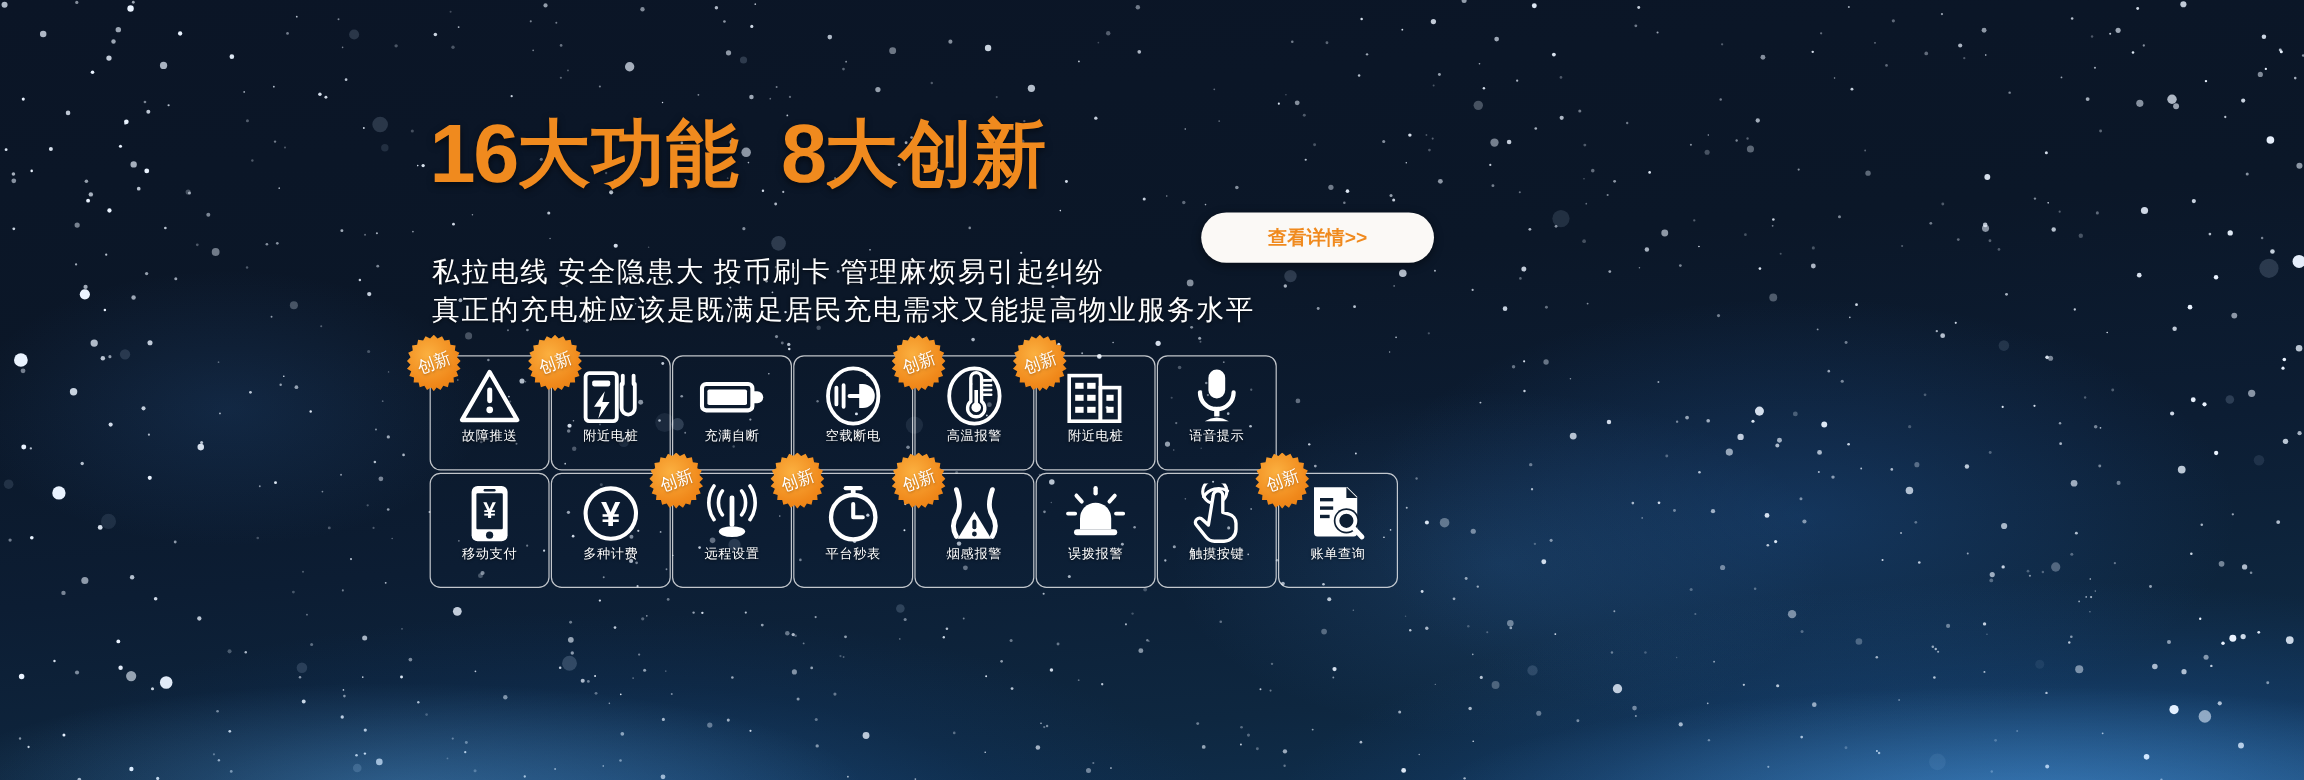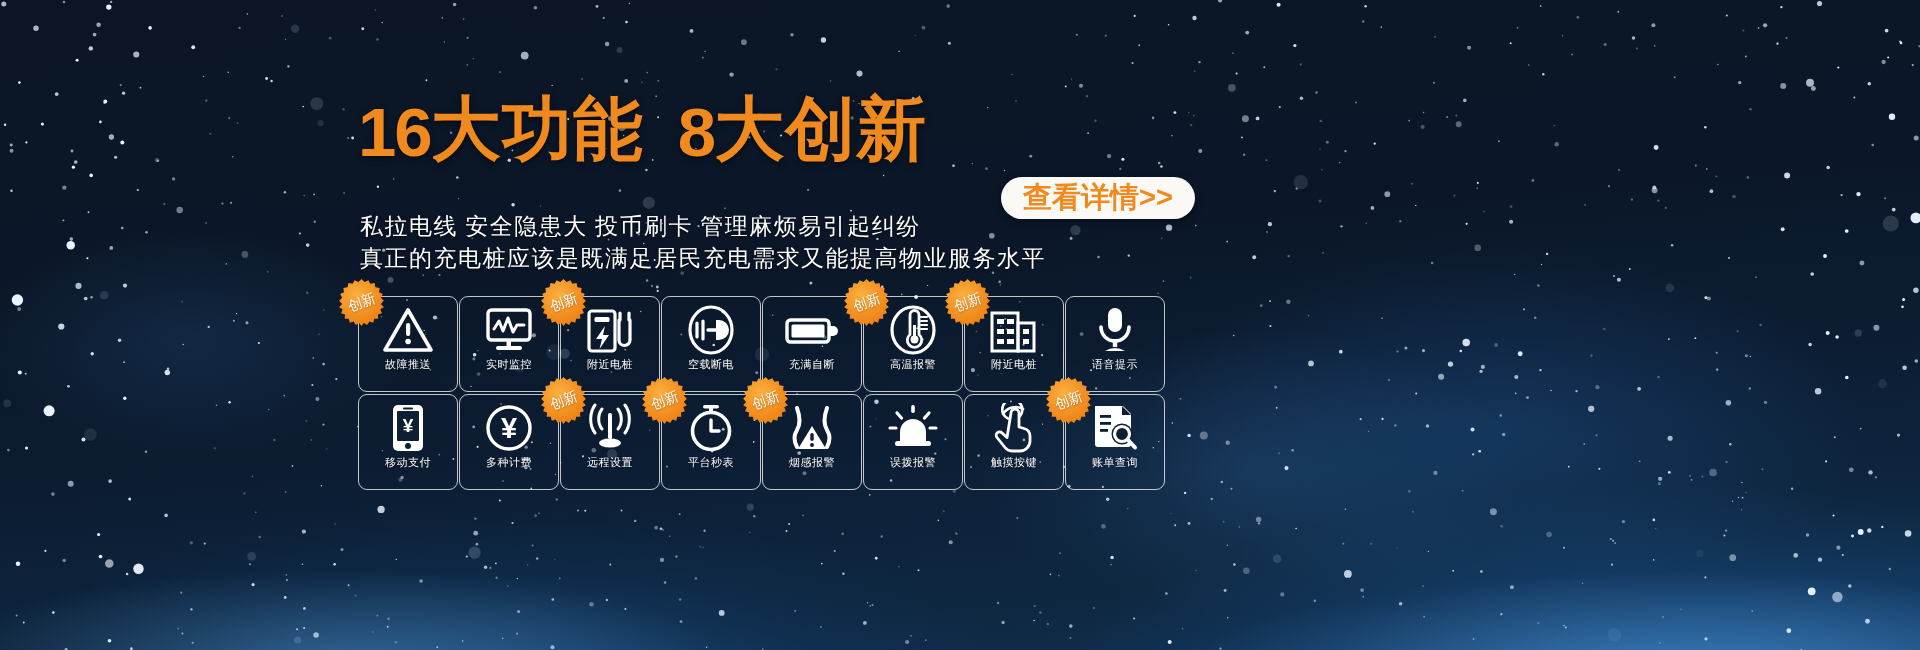--- a/index.html
+++ b/index.html
@@ -29,21 +29,21 @@
   
   .headline{
     position:absolute;left:358px;top:94px;
     color:#f08a1e;
     font-weight:bold;
     white-space:nowrap;
     line-height:1;
     text-shadow:0 2px 6px rgba(0,0,0,.55);
   }
   .hl-num{font-size:69px;letter-spacing:-2px;vertical-align:-3px;}
-  .hl-cn{font-size:70px;letter-spacing:1px;}
+  .hl-cn{font-size:61px;letter-spacing:1px;}
   .hl-gap{display:inline-block;width:34px;}
 
   
   .sub{
     position:absolute;left:360px;color:#ffffff;white-space:nowrap;
     font-family:"Liberation Serif","DejaVu Serif",serif;
     font-size:23px;letter-spacing:1.5px;
     text-shadow:0 1px 3px rgba(0,0,0,.7);
   }
   .sub1{top:211px;}
@@ -51,21 +51,21 @@
 
   
   .cta{
     position:absolute;left:1001px;top:177px;width:194px;height:42px;
     background:#fbf9f6;border-radius:21px;
     display:flex;align-items:center;justify-content:center;
     box-shadow:0 2px 8px rgba(0,0,0,.45);
     cursor:pointer;
   }
   .cta span{
-    color:#f08a1e;font-size:29px;font-weight:bold;letter-spacing:0px;
+    color:#f08a1e;font-size:16px;font-weight:bold;letter-spacing:0px;
     white-space:nowrap;
   }
 
   
   .grid{position:absolute;left:358px;top:296px;}
   .row{display:flex;gap:1px;}
   .row + .row{margin-top:2px;}
   .tile{
     position:relative;width:100px;height:96px;
     border:1px solid rgba(255,255,255,.75);
@@ -1062,65 +1062,54 @@
           <div class="ico">
             <svg width="52" height="48" viewBox="0 0 52 48">
               <path d="M26 4 L49 44 H3 Z" fill="none" stroke="#ffffff" stroke-width="3.6" stroke-linejoin="round"></path>
               <rect x="24" y="17" width="4.2" height="13" rx="2" fill="#ffffff"></rect>
               <circle cx="26.1" cy="35.5" r="2.8" fill="#ffffff"></circle>
             </svg>
           </div>
           <div class="lbl">故障推送</div>
         </div>
         <div class="tile">
-          <div class="ico">
-            <svg width="52" height="48" viewBox="0 0 52 48">
-              <rect x="5" y="4" width="42" height="30" rx="3.5" fill="none" stroke="#ffffff" stroke-width="3.4"></rect>
-              <path d="M11 23 L16 15 L20 25 L25 12 L30 26 L34 19 L41 19" fill="none" stroke="#ffffff" stroke-width="3" stroke-linecap="round" stroke-linejoin="round"></path>
-              <rect x="23.5" y="34" width="4.5" height="7" fill="#ffffff"></rect>
-              <rect x="13" y="40" width="26" height="4" rx="2" fill="#ffffff"></rect>
-            </svg>
-          </div>
-          <div class="lbl">实时监控</div>
-        </div>
-        <div class="tile">
           <div class="badge">
             <b>创新</b>
           </div>
           <div class="ico">
             <svg width="52" height="48" viewBox="0 0 52 48">
               <rect x="5" y="5" width="26" height="40" rx="3" fill="none" stroke="#ffffff" stroke-width="3.2"></rect>
               <rect x="10.5" y="11" width="15" height="5" rx="1.5" fill="#ffffff"></rect>
               <path d="M21 20 L12 33 H18 L15.5 43 L25 29 H19 Z" fill="#ffffff"></path>
               <path d="M35 14 v20 a5.5 5.5 0 0 0 5.5 5.5 a5.5 5.5 0 0 0 5.5 -5.5 V14" fill="none" stroke="#ffffff" stroke-width="3.2" stroke-linecap="round"></path>
               <path d="M36 7 v7 M45 7 v7" stroke="#ffffff" stroke-width="3.2" stroke-linecap="round"></path>
             </svg>
           </div>
           <div class="lbl">附近电桩</div>
         </div>
         <div class="tile">
           <div class="ico">
+            <svg width="56" height="48" viewBox="0 0 56 48">
+              <rect x="3" y="14" width="42" height="22" rx="3.5" fill="none" stroke="#ffffff" stroke-width="3.4"></rect>
+              <rect x="7.5" y="18.5" width="33" height="13" rx="1.5" fill="#ffffff"></rect>
+              <path d="M45 20 h4 a3.5 3.5 0 0 1 0 10 h-4 Z" fill="#ffffff"></path>
+            </svg>
+          </div>
+          <div class="lbl">充满自断</div>
+        </div>
+        <div class="tile">
+          <div class="ico">
             <svg width="54" height="50" viewBox="0 0 54 50">
               <ellipse cx="27" cy="25" rx="21" ry="23" fill="none" stroke="#ffffff" stroke-width="3.2"></ellipse>
               <path d="M13 18 v14 M19 16 v18" stroke="#ffffff" stroke-width="3.2" stroke-linecap="round"></path>
               <path d="M24 25 h9" stroke="#ffffff" stroke-width="3.4" stroke-linecap="round"></path>
               <path d="M32 15 h3 a9 9 0 0 1 0 20 h-3 Z" fill="#ffffff"></path>
             </svg>
           </div>
           <div class="lbl">空载断电</div>
-        </div>
-        <div class="tile">
-          <div class="ico">
-            <svg width="56" height="48" viewBox="0 0 56 48">
-              <rect x="3" y="14" width="42" height="22" rx="3.5" fill="none" stroke="#ffffff" stroke-width="3.4"></rect>
-              <rect x="7.5" y="18.5" width="33" height="13" rx="1.5" fill="#ffffff"></rect>
-              <path d="M45 20 h4 a3.5 3.5 0 0 1 0 10 h-4 Z" fill="#ffffff"></path>
-            </svg>
-          </div>
-          <div class="lbl">充满自断</div>
         </div>
         <div class="tile">
           <div class="badge">
             <b>创新</b>
           </div>
           <div class="ico">
             <svg width="54" height="50" viewBox="0 0 54 50">
               <ellipse cx="27" cy="25" rx="21" ry="23" fill="none" stroke="#ffffff" stroke-width="3.2"></ellipse>
               <path d="M24 10 a4.5 4.5 0 0 1 9 0 v19.5 a7.2 7.2 0 1 1 -9 0 Z" fill="none" stroke="#ffffff" stroke-width="2.8"></path>
               <circle cx="28.5" cy="34.5" r="4" fill="#ffffff"></circle>

